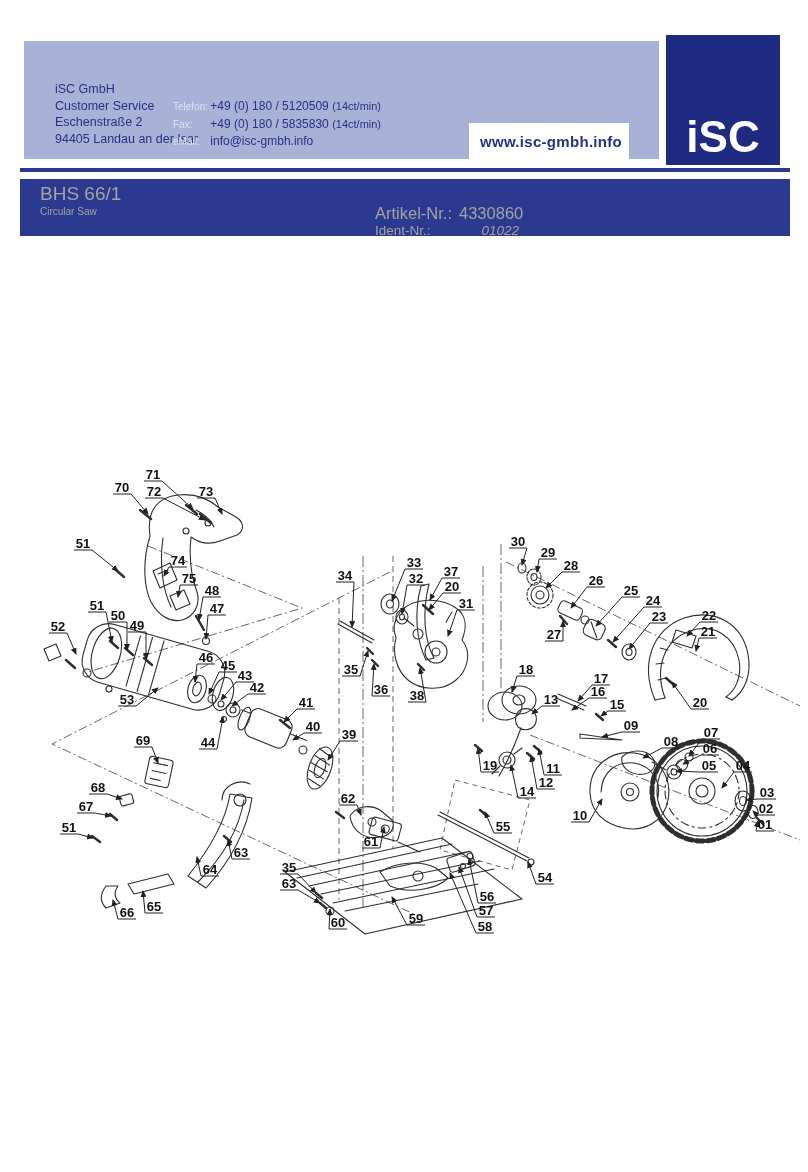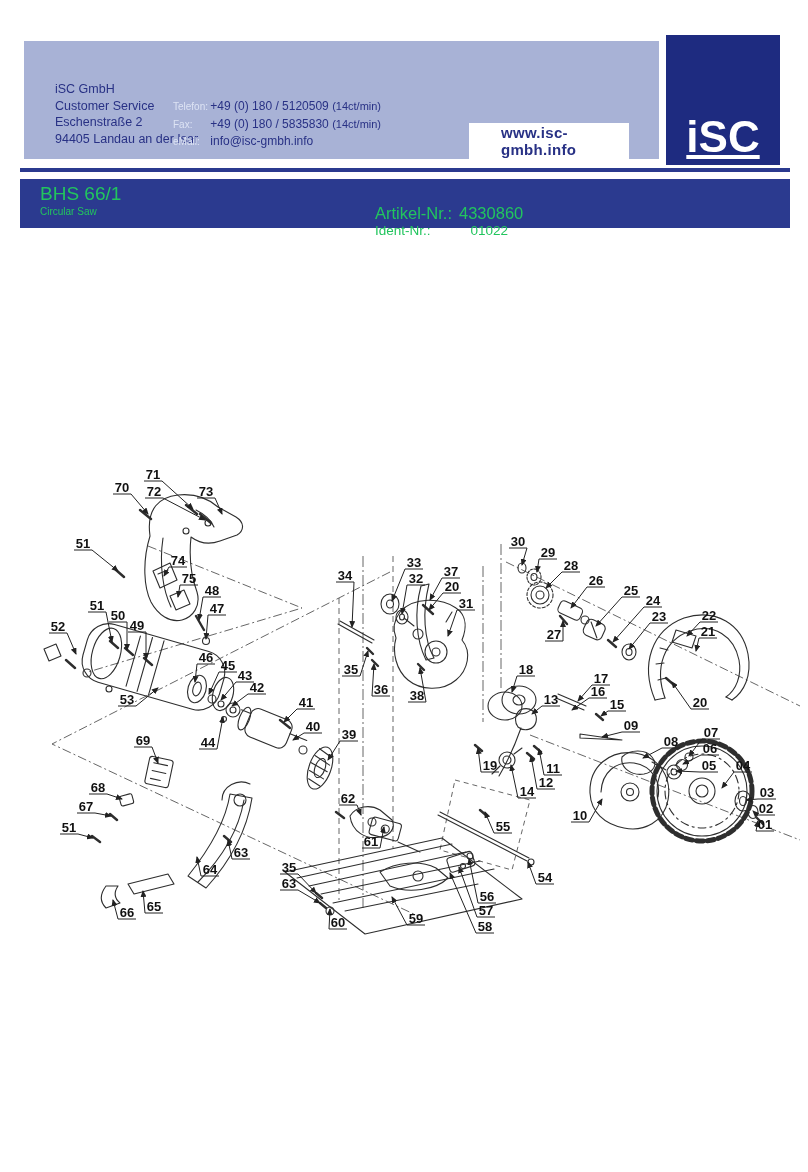--- a/index.html
+++ b/index.html
@@ -9,35 +9,35 @@
   
   .header-box{left:24px;top:41px;width:605px;height:118px;background:var(--header_blue);padding-left:30px;}
   .company{left:31px;top:40px;font-size:12.5px;line-height:16.5px;color:var(--text_navy);}
   .contacts{left:149px;top:57px;font-size:12px;line-height:16.5px;color:var(--text_navy);}
   .contacts .row{white-space:nowrap;}
   .contacts .clabel{display:inline-block;width:34px;font-size:10px;color:var(--label_light);}
   .contacts .cvalue{font-size:12px;color:var(--text_navy);margin-top:32px;}
   .contacts .csuffix{font-size:11px;color:var(--text_navy);}
   .www-strip{left:445px;top:82px;width:160px;height:36px;background:#fff;
              display:flex;align-items:center;padding-left:11px;box-sizing:border-box;}
-  .www-strip span{font-size:15px;font-weight:bold;color:var(--text_navy);letter-spacing:.3px;margin-left:21px;}
+  .www-strip span{font-size:15px;font-weight:bold;color:var(--text_navy);letter-spacing:.3px;}
   .logo-box{left:666px;top:35px;width:114px;height:130px;background:var(--logo_navy);
             display:flex;align-items:flex-end;justify-content:center;padding-bottom:6px;box-sizing:border-box;}
-  .logo-box span{color:#fff;font-size:44px;font-weight:bold;line-height:1;text-decoration:underline;}
+  .logo-box span{color:#fff;font-size:44px;font-weight:bold;line-height:1;}
   .rule{left:20px;top:168px;width:770px;height:4px;background:var(--navy);}
   
-  .title-bar{left:20px;top:179px;width:770px;height:49px;background:var(--navy);color:#22c55e;}
+  .title-bar{left:20px;top:179px;width:770px;height:57px;background:var(--navy);color:#a3a3a3;}
   .tb-left{position:absolute;left:20px;top:4px;}
   .tb-model{font-size:19px;line-height:21px;}
   .tb-product{font-size:10px;line-height:15px;}
   .tb-right{position:absolute;left:355px;top:4px;}
   .tb-art{font-size:16.5px;line-height:20px;margin-top:20px;}
   .tb-art .val{margin-left:7px;}
   .tb-ident{font-size:13.5px;line-height:15px;}
-  .tb-ident .val{margin-left:40px;}
+  .tb-ident .val{margin-left:51px;font-style:italic;}
   
   svg.diagram{position:absolute;left:0;top:0;pointer-events:none;}
   .lbl{font:bold 13px "Liberation Sans",sans-serif;fill:#111;}
 </style>
 </head>
 <body>
 
 <div class="abs header-box">
   <div class="abs company">
     <div>iSC GmbH</div>

